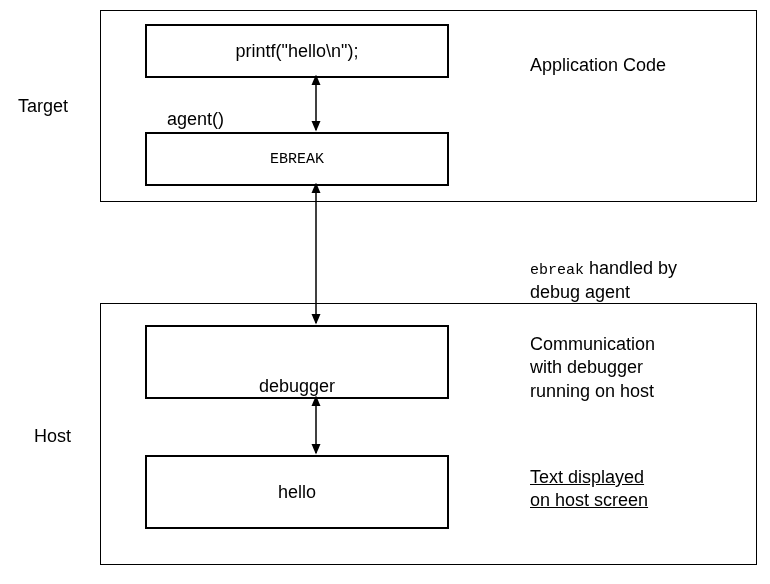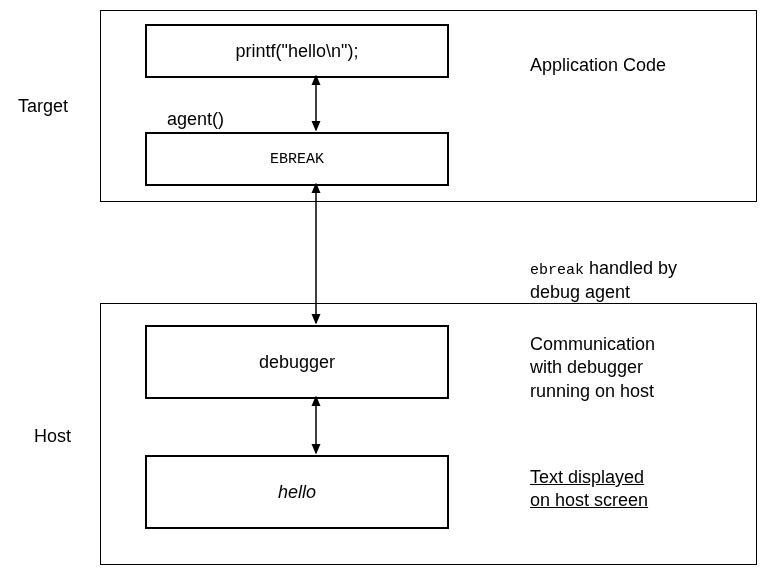--- a/index.html
+++ b/index.html
@@ -68,28 +68,28 @@
 
   <div class="node-box" style="left:145px; top:132px; width:300px; height:50px;">
     <span class="mono">EBREAK</span>
   </div>
 
   <div class="label" style="left:530px; top:225px;margin-top:32px;">
     <span class="mono">ebreak</span><span> handled by</span><br>
     <span>debug agent</span>
   </div>
 
-  <div class="node-box" style="left:145px; top:325px; width:300px; height:70px;">
+  <div class="node-box" style="left:145px; top:325px; width:300px; height:70px;align-items:flex-end;">
     <span>debugger</span>
   </div>
   <div class="label" style="left:530px; top:322px; white-space:pre-line;margin-top:11px;">Communication
 with debugger
 running on host</div>
 
-  <div class="node-box" style="left:145px; top:455px; width:300px; height:70px;font-style:italic;">
+  <div class="node-box" style="left:145px; top:455px; width:300px; height:70px;">
     <span>hello</span>
   </div>
   <div class="label" style="left:530px; top:466px; white-space:pre-line;text-decoration:underline;">Text displayed
 on host screen</div>
 
   <svg class="arrows">
     <defs>
       <marker id="arrowEnd" markerWidth="10" markerHeight="10" refX="6" refY="3" orient="auto" markerUnits="strokeWidth">
         <path d="M0,0 L7,3 L0,6 Z" fill="#000"></path>
       </marker>

